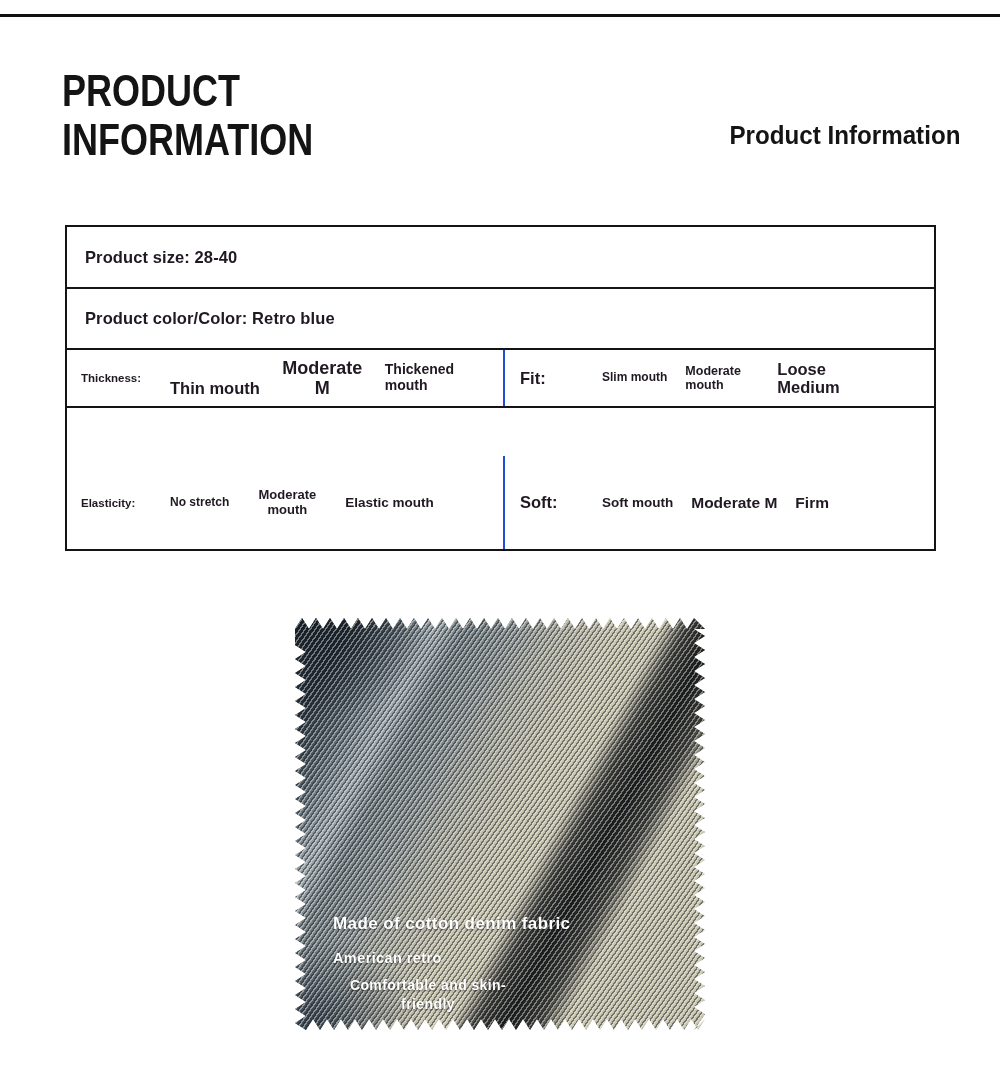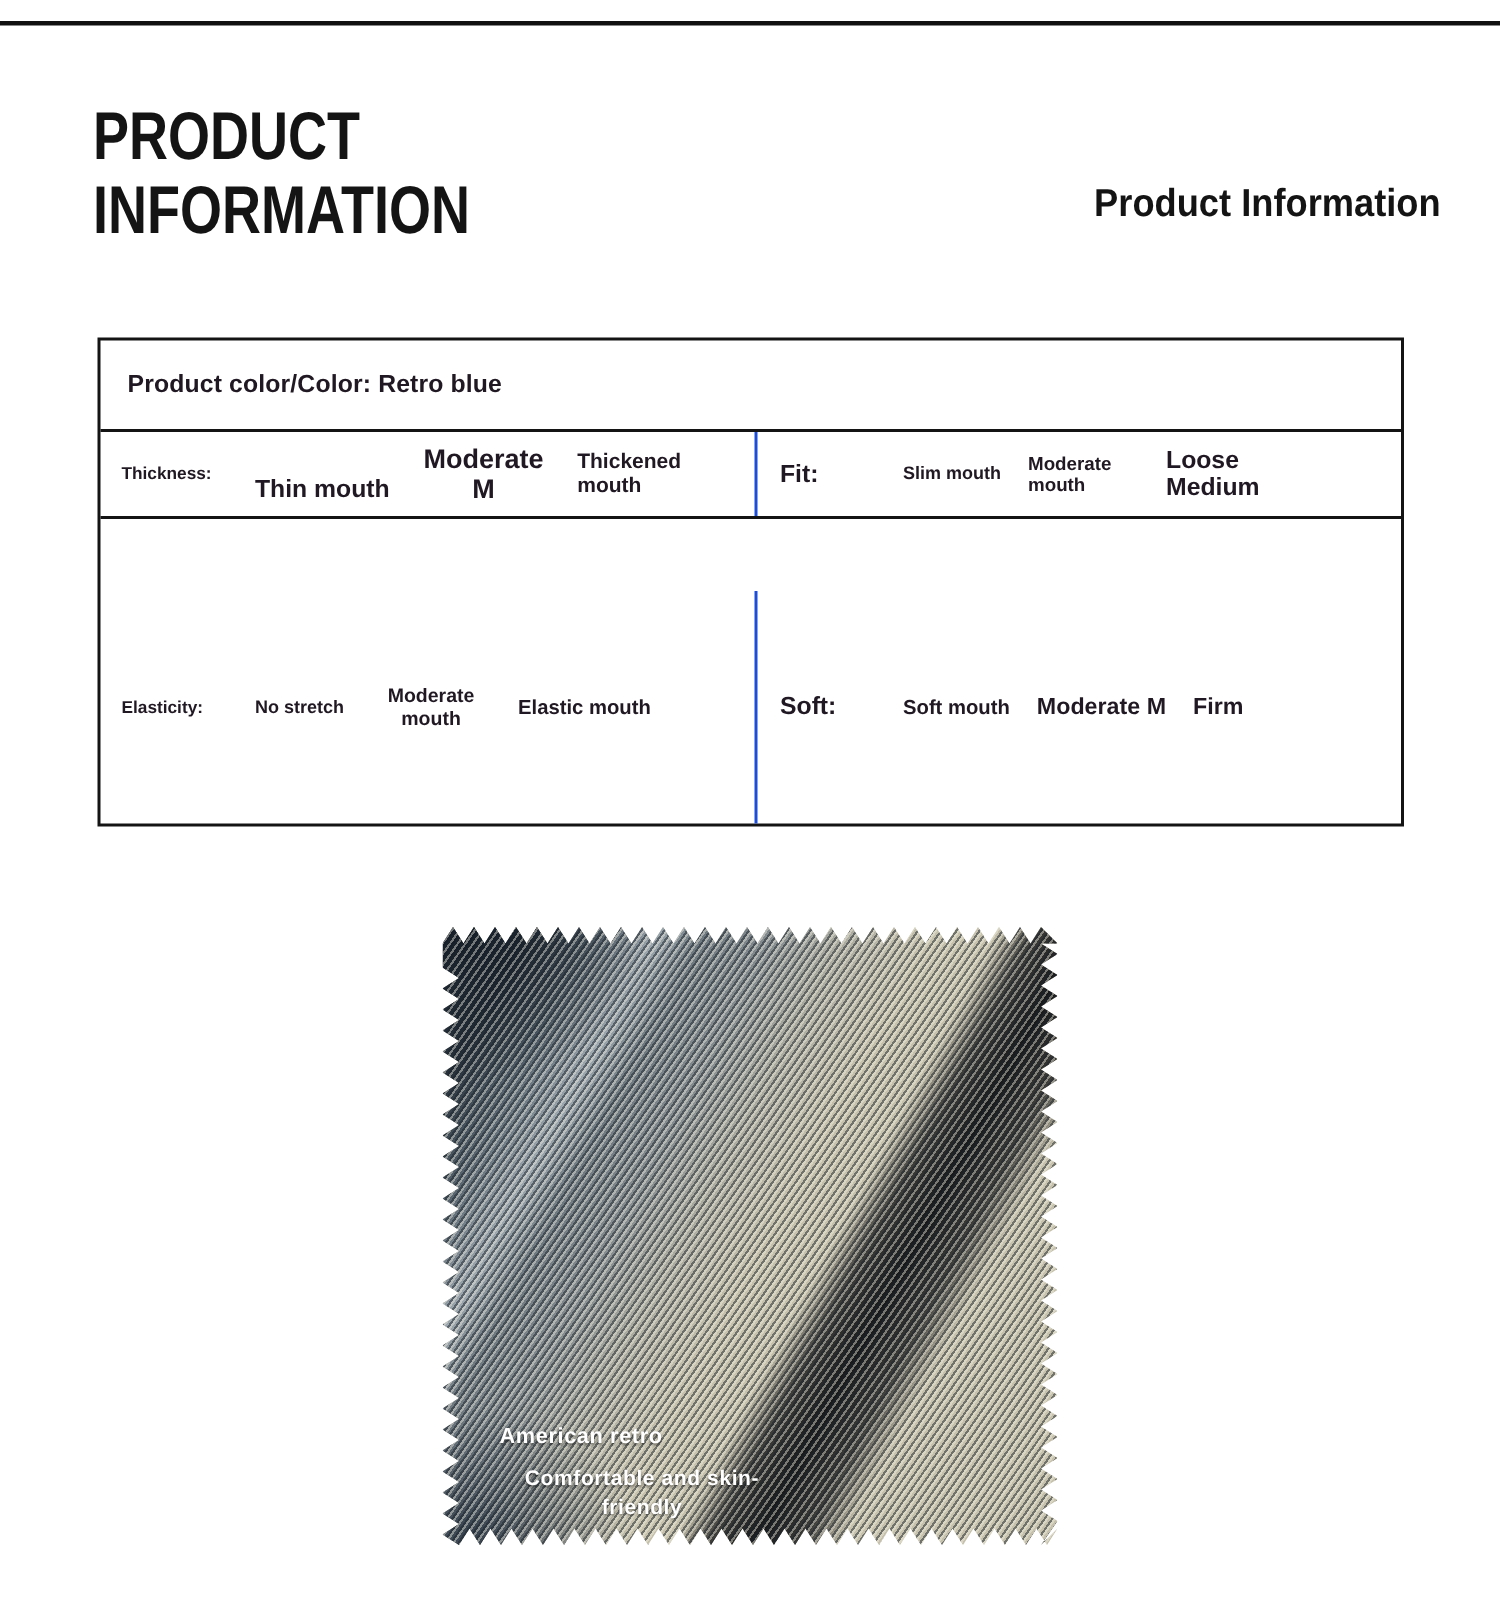--- a/index.html
+++ b/index.html
@@ -97,20 +97,23 @@
 
   <h1 class="main-heading">
     <span class="line">PRODUCT</span>
     <span class="line">INFORMATION</span>
   </h1>
 
   <div class="sub-heading">Product Information</div>
 
   <div class="info-table">
 
+    <div class="t-row simple r1">
+      <span class="row-text">Product size: 28-40</span>
+    </div>
 
     <div class="t-row simple r2">
       <span class="row-text">Product color/Color: Retro blue</span>
     </div>
 
 
     <div class="t-row matrix r4">
       <div class="half left">
         <span class="lbl sm">Thickness:</span>
         <span class="opt o-r4l1">Thin mouth</span>
@@ -136,17 +139,18 @@
         <span class="lbl lg">Soft:</span>
         <span class="opt o-r5r1">Soft mouth</span>
         <span class="opt o-r5r2">Moderate M</span>
         <span class="opt o-r5r3">Firm</span>
       </div>
     </div>
 
   </div>
 
   <div class="swatch" id="swatch" style="clip-path: polygon(0px 11px, 7px 0px, 14px 11px, 21px 0px, 28px 11px, 35px 0px, 42px 11px, 49px 0px, 56px 11px, 63px 0px, 70px 11px, 77px 0px, 84px 11px, 91px 0px, 98px 11px, 105px 0px, 112px 11px, 119px 0px, 126px 11px, 133px 0px, 140px 11px, 147px 0px, 154px 11px, 161px 0px, 168px 11px, 175px 0px, 182px 11px, 189px 0px, 196px 11px, 203px 0px, 210px 11px, 217px 0px, 224px 11px, 231px 0px, 238px 11px, 245px 0px, 252px 11px, 259px 0px, 266px 11px, 273px 0px, 280px 11px, 287px 0px, 294px 11px, 301px 0px, 308px 11px, 315px 0px, 322px 11px, 329px 0px, 336px 11px, 343px 0px, 350px 11px, 357px 0px, 364px 11px, 371px 0px, 378px 11px, 385px 0px, 392px 11px, 399px 0px, 410px 11px, 399px 11px, 410px 18px, 399px 25px, 410px 32px, 399px 39px, 410px 46px, 399px 53px, 410px 60px, 399px 67px, 410px 74px, 399px 81px, 410px 88px, 399px 95px, 410px 102px, 399px 109px, 410px 116px, 399px 123px, 410px 130px, 399px 137px, 410px 144px, 399px 151px, 410px 158px, 399px 165px, 410px 172px, 399px 179px, 410px 186px, 399px 193px, 410px 200px, 399px 207px, 410px 214px, 399px 221px, 410px 228px, 399px 235px, 410px 242px, 399px 249px, 410px 256px, 399px 263px, 410px 270px, 399px 277px, 410px 284px, 399px 291px, 410px 298px, 399px 305px, 410px 312px, 399px 319px, 410px 326px, 399px 333px, 410px 340px, 399px 347px, 410px 354px, 399px 361px, 410px 368px, 399px 375px, 410px 382px, 399px 389px, 410px 396px, 399px 412px, 410px 401px, 403px 412px, 396px 401px, 389px 412px, 382px 401px, 375px 412px, 368px 401px, 361px 412px, 354px 401px, 347px 412px, 340px 401px, 333px 412px, 326px 401px, 319px 412px, 312px 401px, 305px 412px, 298px 401px, 291px 412px, 284px 401px, 277px 412px, 270px 401px, 263px 412px, 256px 401px, 249px 412px, 242px 401px, 235px 412px, 228px 401px, 221px 412px, 214px 401px, 207px 412px, 200px 401px, 193px 412px, 186px 401px, 179px 412px, 172px 401px, 165px 412px, 158px 401px, 151px 412px, 144px 401px, 137px 412px, 130px 401px, 123px 412px, 116px 401px, 109px 412px, 102px 401px, 95px 412px, 88px 401px, 81px 412px, 74px 401px, 67px 412px, 60px 401px, 53px 412px, 46px 401px, 39px 412px, 32px 401px, 25px 412px, 18px 401px, 11px 412px, 0px 401px, 11px 412px, 0px 405px, 11px 398px, 0px 391px, 11px 384px, 0px 377px, 11px 370px, 0px 363px, 11px 356px, 0px 349px, 11px 342px, 0px 335px, 11px 328px, 0px 321px, 11px 314px, 0px 307px, 11px 300px, 0px 293px, 11px 286px, 0px 279px, 11px 272px, 0px 265px, 11px 258px, 0px 251px, 11px 244px, 0px 237px, 11px 230px, 0px 223px, 11px 216px, 0px 209px, 11px 202px, 0px 195px, 11px 188px, 0px 181px, 11px 174px, 0px 167px, 11px 160px, 0px 153px, 11px 146px, 0px 139px, 11px 132px, 0px 125px, 11px 118px, 0px 111px, 11px 104px, 0px 97px, 11px 90px, 0px 83px, 11px 76px, 0px 69px, 11px 62px, 0px 55px, 11px 48px, 0px 41px, 11px 34px, 0px 27px);">
+    <div class="cap cap1">Made of cotton denim fabric</div>
     <div class="cap cap2">American retro</div>
     <div class="cap cap3">Comfortable and skin-friendly</div>
   </div>
 
 </div>
 
 </body></html>

